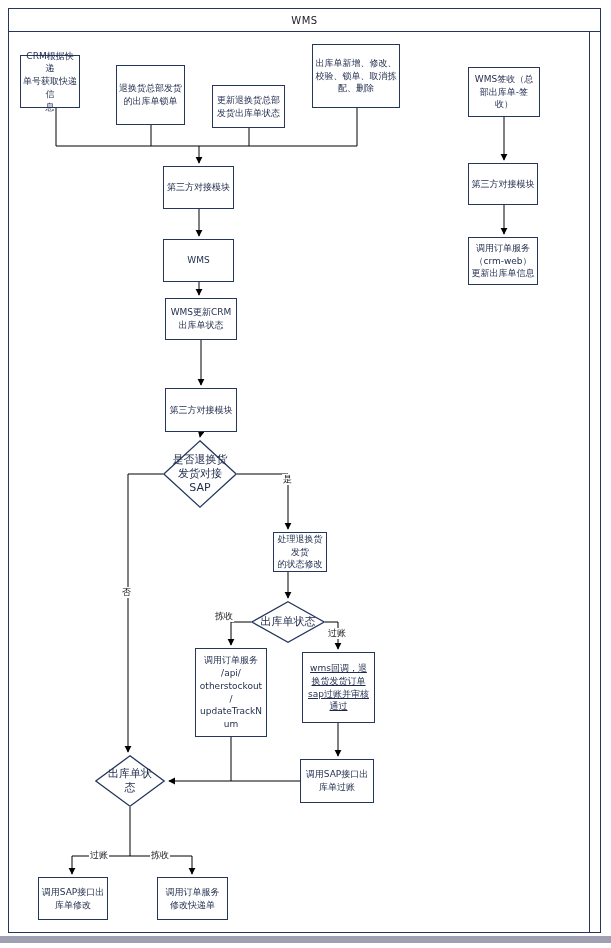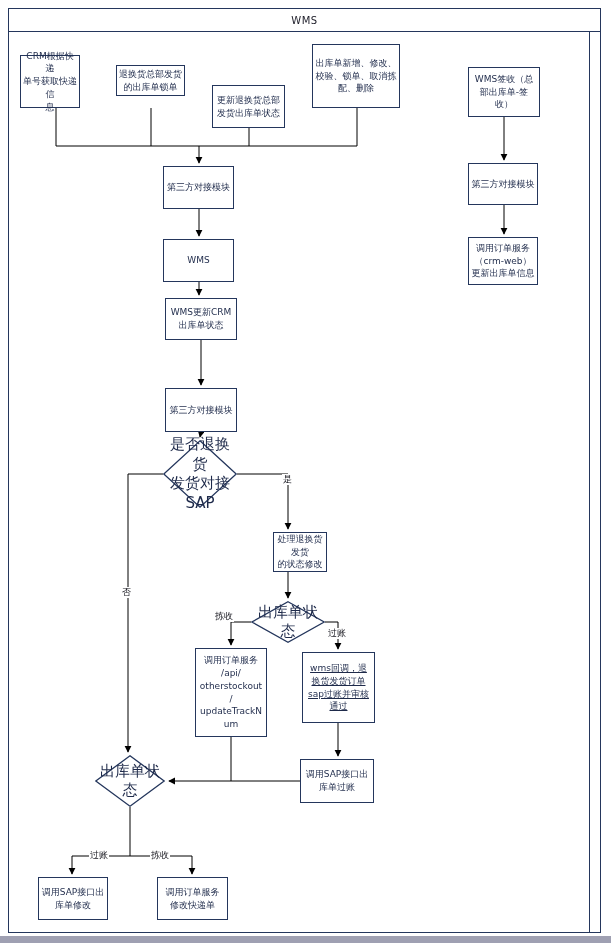--- a/index.html
+++ b/index.html
@@ -26,21 +26,21 @@
   .node{
     position:absolute;box-sizing:border-box;border:1.4px solid #24365c;background:#fff;
     display:flex;align-items:center;justify-content:center;text-align:center;
     font-size:9px;line-height:1.42;color:#1e2a4a;white-space:pre-line;padding:1px;
   }
   .diamond-wrap{position:absolute;}
   .diamond-wrap svg{position:absolute;left:0;top:0;overflow:visible;}
   .diamond-text{
     position:absolute;left:0;top:0;width:100%;height:100%;
     display:flex;align-items:center;justify-content:center;text-align:center;
-    font-size:15px;line-height:1.3;color:#1e2a4a;white-space:pre-line;
+    font-size:11px;line-height:1.3;color:#1e2a4a;white-space:pre-line;
   }
   #edges{position:absolute;left:0;top:0;width:611px;height:948px;pointer-events:none;}
   .edge-label{
     position:absolute;font-size:9px;color:#14141c;background:#ffffff;
     padding:0 1px;line-height:1.2;white-space:nowrap;
   }
 </style>
 </head>
 <body>
 
@@ -79,21 +79,21 @@
         <path d="M130,807 L130,856" fill="none" stroke="#000000" stroke-width="1"></path>
         <path d="M72,856 L192,856" fill="none" stroke="#000000" stroke-width="1"></path>
         <path d="M72,856 L72,874" fill="none" stroke="#000000" stroke-width="1" marker-end="url(#arrow)"></path>
         <path d="M192,856 L192,874" fill="none" stroke="#000000" stroke-width="1" marker-end="url(#arrow)"></path>
       </g>
   </svg>
   <div id="nodes">
       <div class="node" style="left: 20px; top: 55px; width: 60px; height: 53px;">CRM根据快递
 单号获取快递信
 息</div>
-      <div class="node" style="left: 116px; top: 65px; width: 69px; height: 31px;">退换货总部发货
+      <div class="node" style="left: 116px; top: 65px; width: 69px; height: 60px;">退换货总部发货
 的出库单锁单</div>
       <div class="node" style="left: 212px; top: 65px; width: 73px; height: 43px; margin-top: 20px;">更新退换货总部
 发货出库单状态</div>
       <div class="node" style="left: 312px; top: 44px; width: 88px; height: 64px;">出库单新增、修改、
 校验、锁单、取消拣
 配、删除</div>
       <div class="node" style="left: 468px; top: 67px; width: 72px; height: 50px;">WMS签收（总
 部出库单-签
 收）</div>
       <div class="node" style="left: 163px; top: 166px; width: 71px; height: 43px;">第三方对接模块</div>

